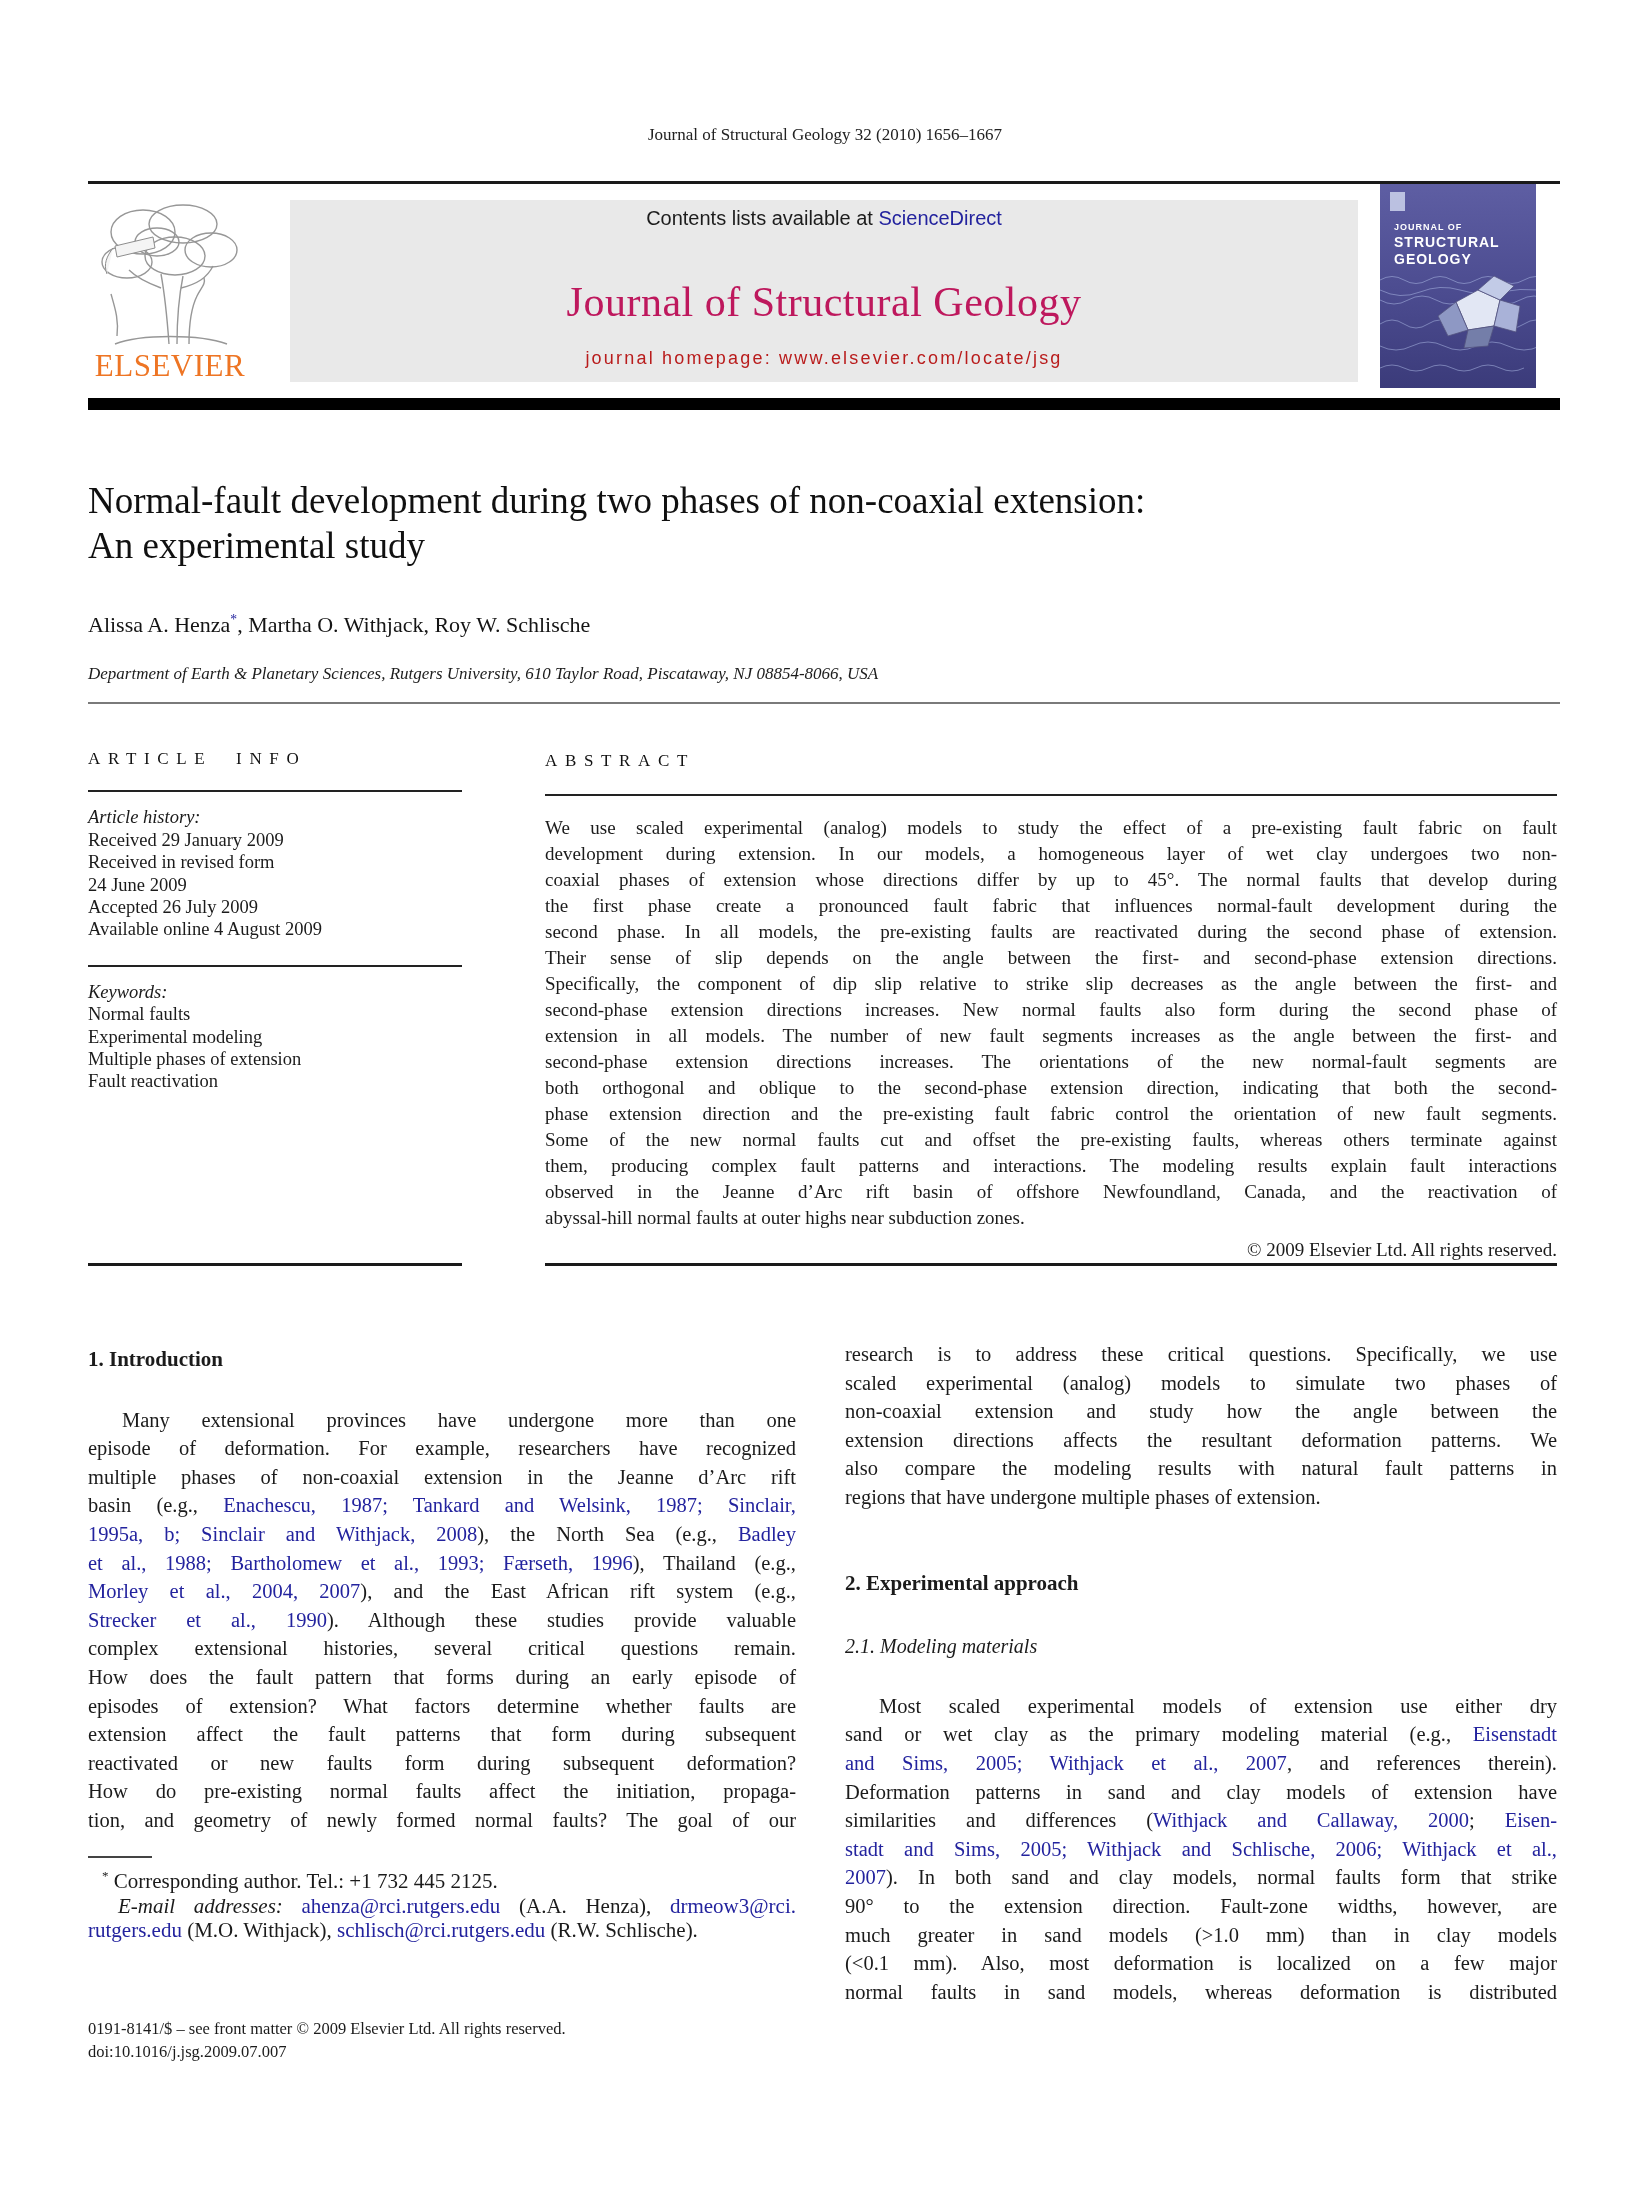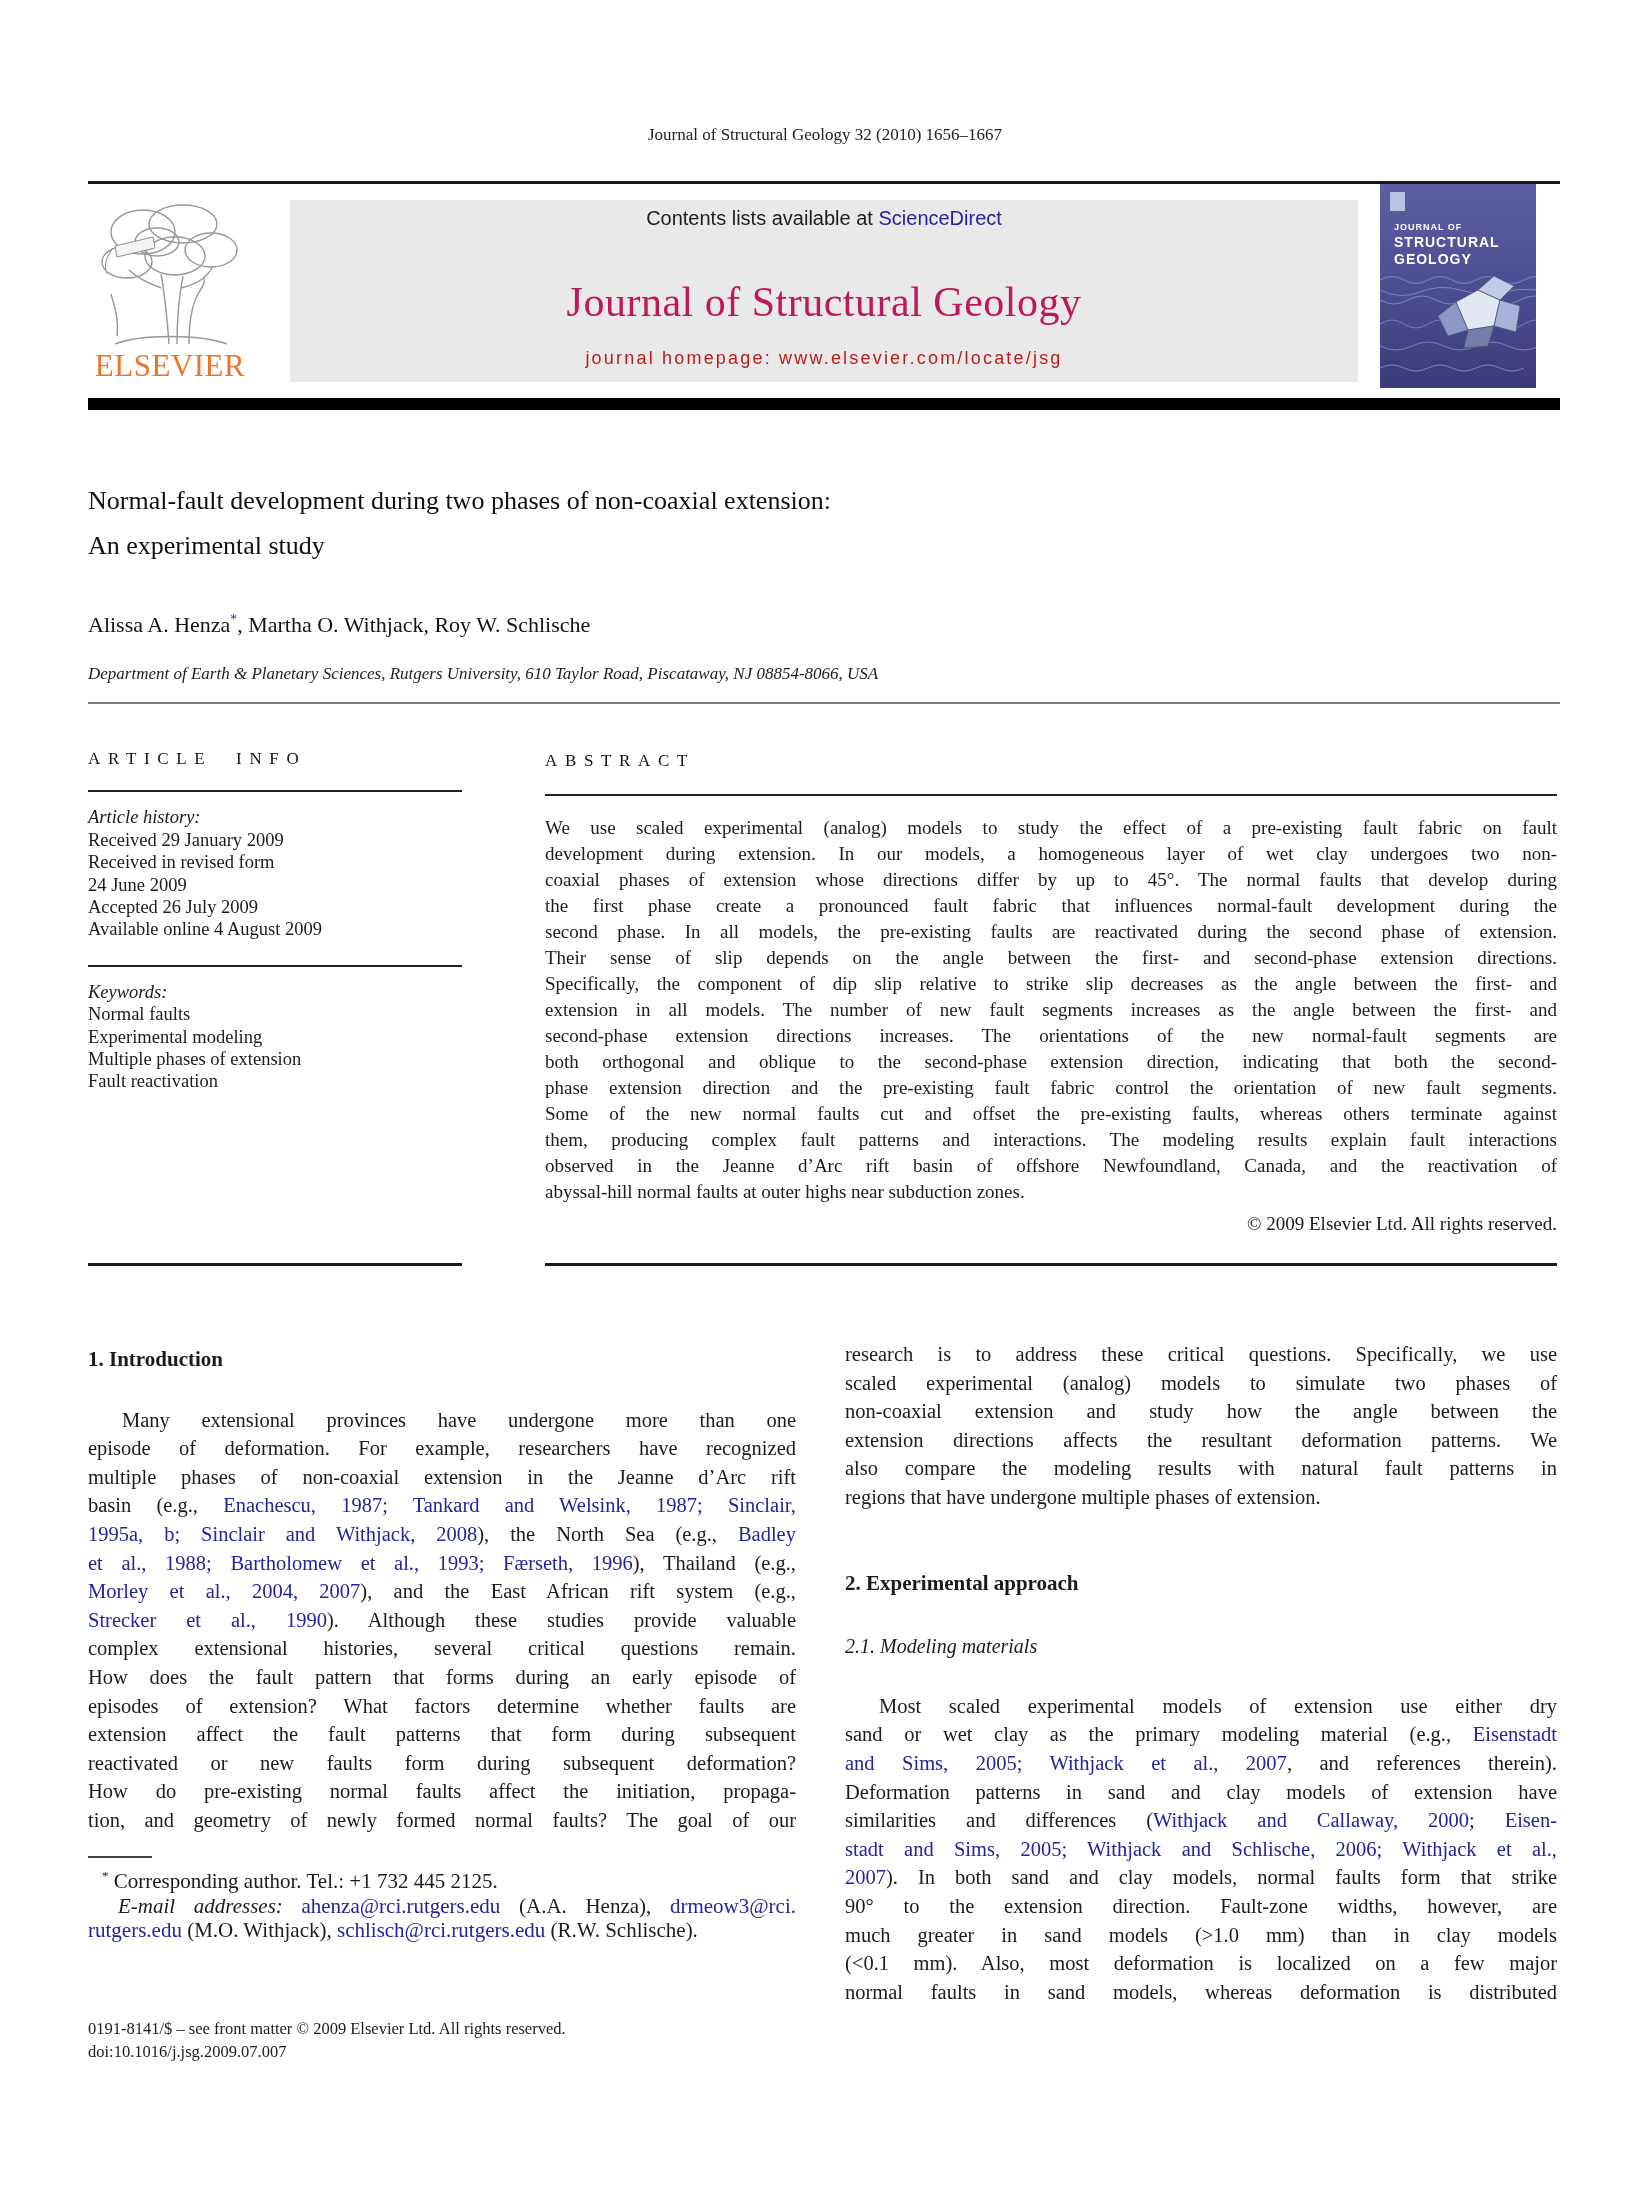--- a/index.html
+++ b/index.html
@@ -21,21 +21,21 @@
 
   .graybox{left:290px;top:200px;width:1068px;height:182px;background:#e9e9e9;
            display:flex;flex-direction:column;align-items:center;justify-content:space-between;
            padding:7px 0 13px 0;box-sizing:border-box;}
   .contents-line{font-family:"Liberation Sans","DejaVu Sans",sans-serif;font-size:20px;color:#1c1c1c;}
   .jtitle{font-size:42px;color:#be185d;letter-spacing:.5px;margin-top:25px;}
   .homepage{font-family:"Liberation Sans","DejaVu Sans",sans-serif;font-size:18px;letter-spacing:2.2px;color:#b91c1c;}
 
   .cover{left:1380px;top:184px;width:168px;height:204px;}
 
-  .title{left:88px;top:478px;width:1400px;font-size:26px;line-height:45px;color:#101010;}
+  .title{left:88px;top:478px;width:1400px;font-size:37px;line-height:45px;color:#101010;}
   .authors{left:88px;top:612px;width:1400px;font-size:22px;color:#141414;}
   .affil{left:88px;top:664px;width:1400px;font-size:17px;font-style:italic;color:#1c1c1c;}
 
   .colhead{font-size:17px;letter-spacing:.45em;word-spacing:.7em;color:#111;margin-top:8px;}
   .headrule{height:2px;background:#222;margin-top:20px;}
   .infocol{left:88px;top:740px;width:374px;font-size:18.5px;line-height:22.4px;}
   .infocol .lbl{margin-top:14px;}
   .midrule{height:2px;background:#222;margin-top:24px;}
   .abscol{left:545px;top:740px;width:1012px;font-size:19px;line-height:26px;}
   .abscol .absbody{margin-top:19px;}
@@ -170,20 +170,21 @@
     <div class="colhead">ABSTRACT</div>
     <div class="headrule"></div>
     <div class="absbody">
         <div class="line">We use scaled experimental (analog) models to study the effect of a pre-existing fault fabric on fault</div>
         <div class="line">development during extension. In our models, a homogeneous layer of wet clay undergoes two non-</div>
         <div class="line">coaxial phases of extension whose directions differ by up to 45°. The normal faults that develop during</div>
         <div class="line">the first phase create a pronounced fault fabric that influences normal-fault development during the</div>
         <div class="line">second phase. In all models, the pre-existing faults are reactivated during the second phase of extension.</div>
         <div class="line">Their sense of slip depends on the angle between the first- and second-phase extension directions.</div>
         <div class="line">Specifically, the component of dip slip relative to strike slip decreases as the angle between the first- and</div>
+        <div class="line">second-phase extension directions increases. New normal faults also form during the second phase of</div>
         <div class="line">extension in all models. The number of new fault segments increases as the angle between the first- and</div>
         <div class="line">second-phase extension directions increases. The orientations of the new normal-fault segments are</div>
         <div class="line">both orthogonal and oblique to the second-phase extension direction, indicating that both the second-</div>
         <div class="line">phase extension direction and the pre-existing fault fabric control the orientation of new fault segments.</div>
         <div class="line">Some of the new normal faults cut and offset the pre-existing faults, whereas others terminate against</div>
         <div class="line">them, producing complex fault patterns and interactions. The modeling results explain fault interactions</div>
         <div class="line">observed in the Jeanne d’Arc rift basin of offshore Newfoundland, Canada, and the reactivation of</div>
         <div class="line no-just">abyssal-hill normal faults at outer highs near subduction zones.</div>
       </div>
     <div class="copyright">© 2009 Elsevier Ltd. All rights reserved.</div>

